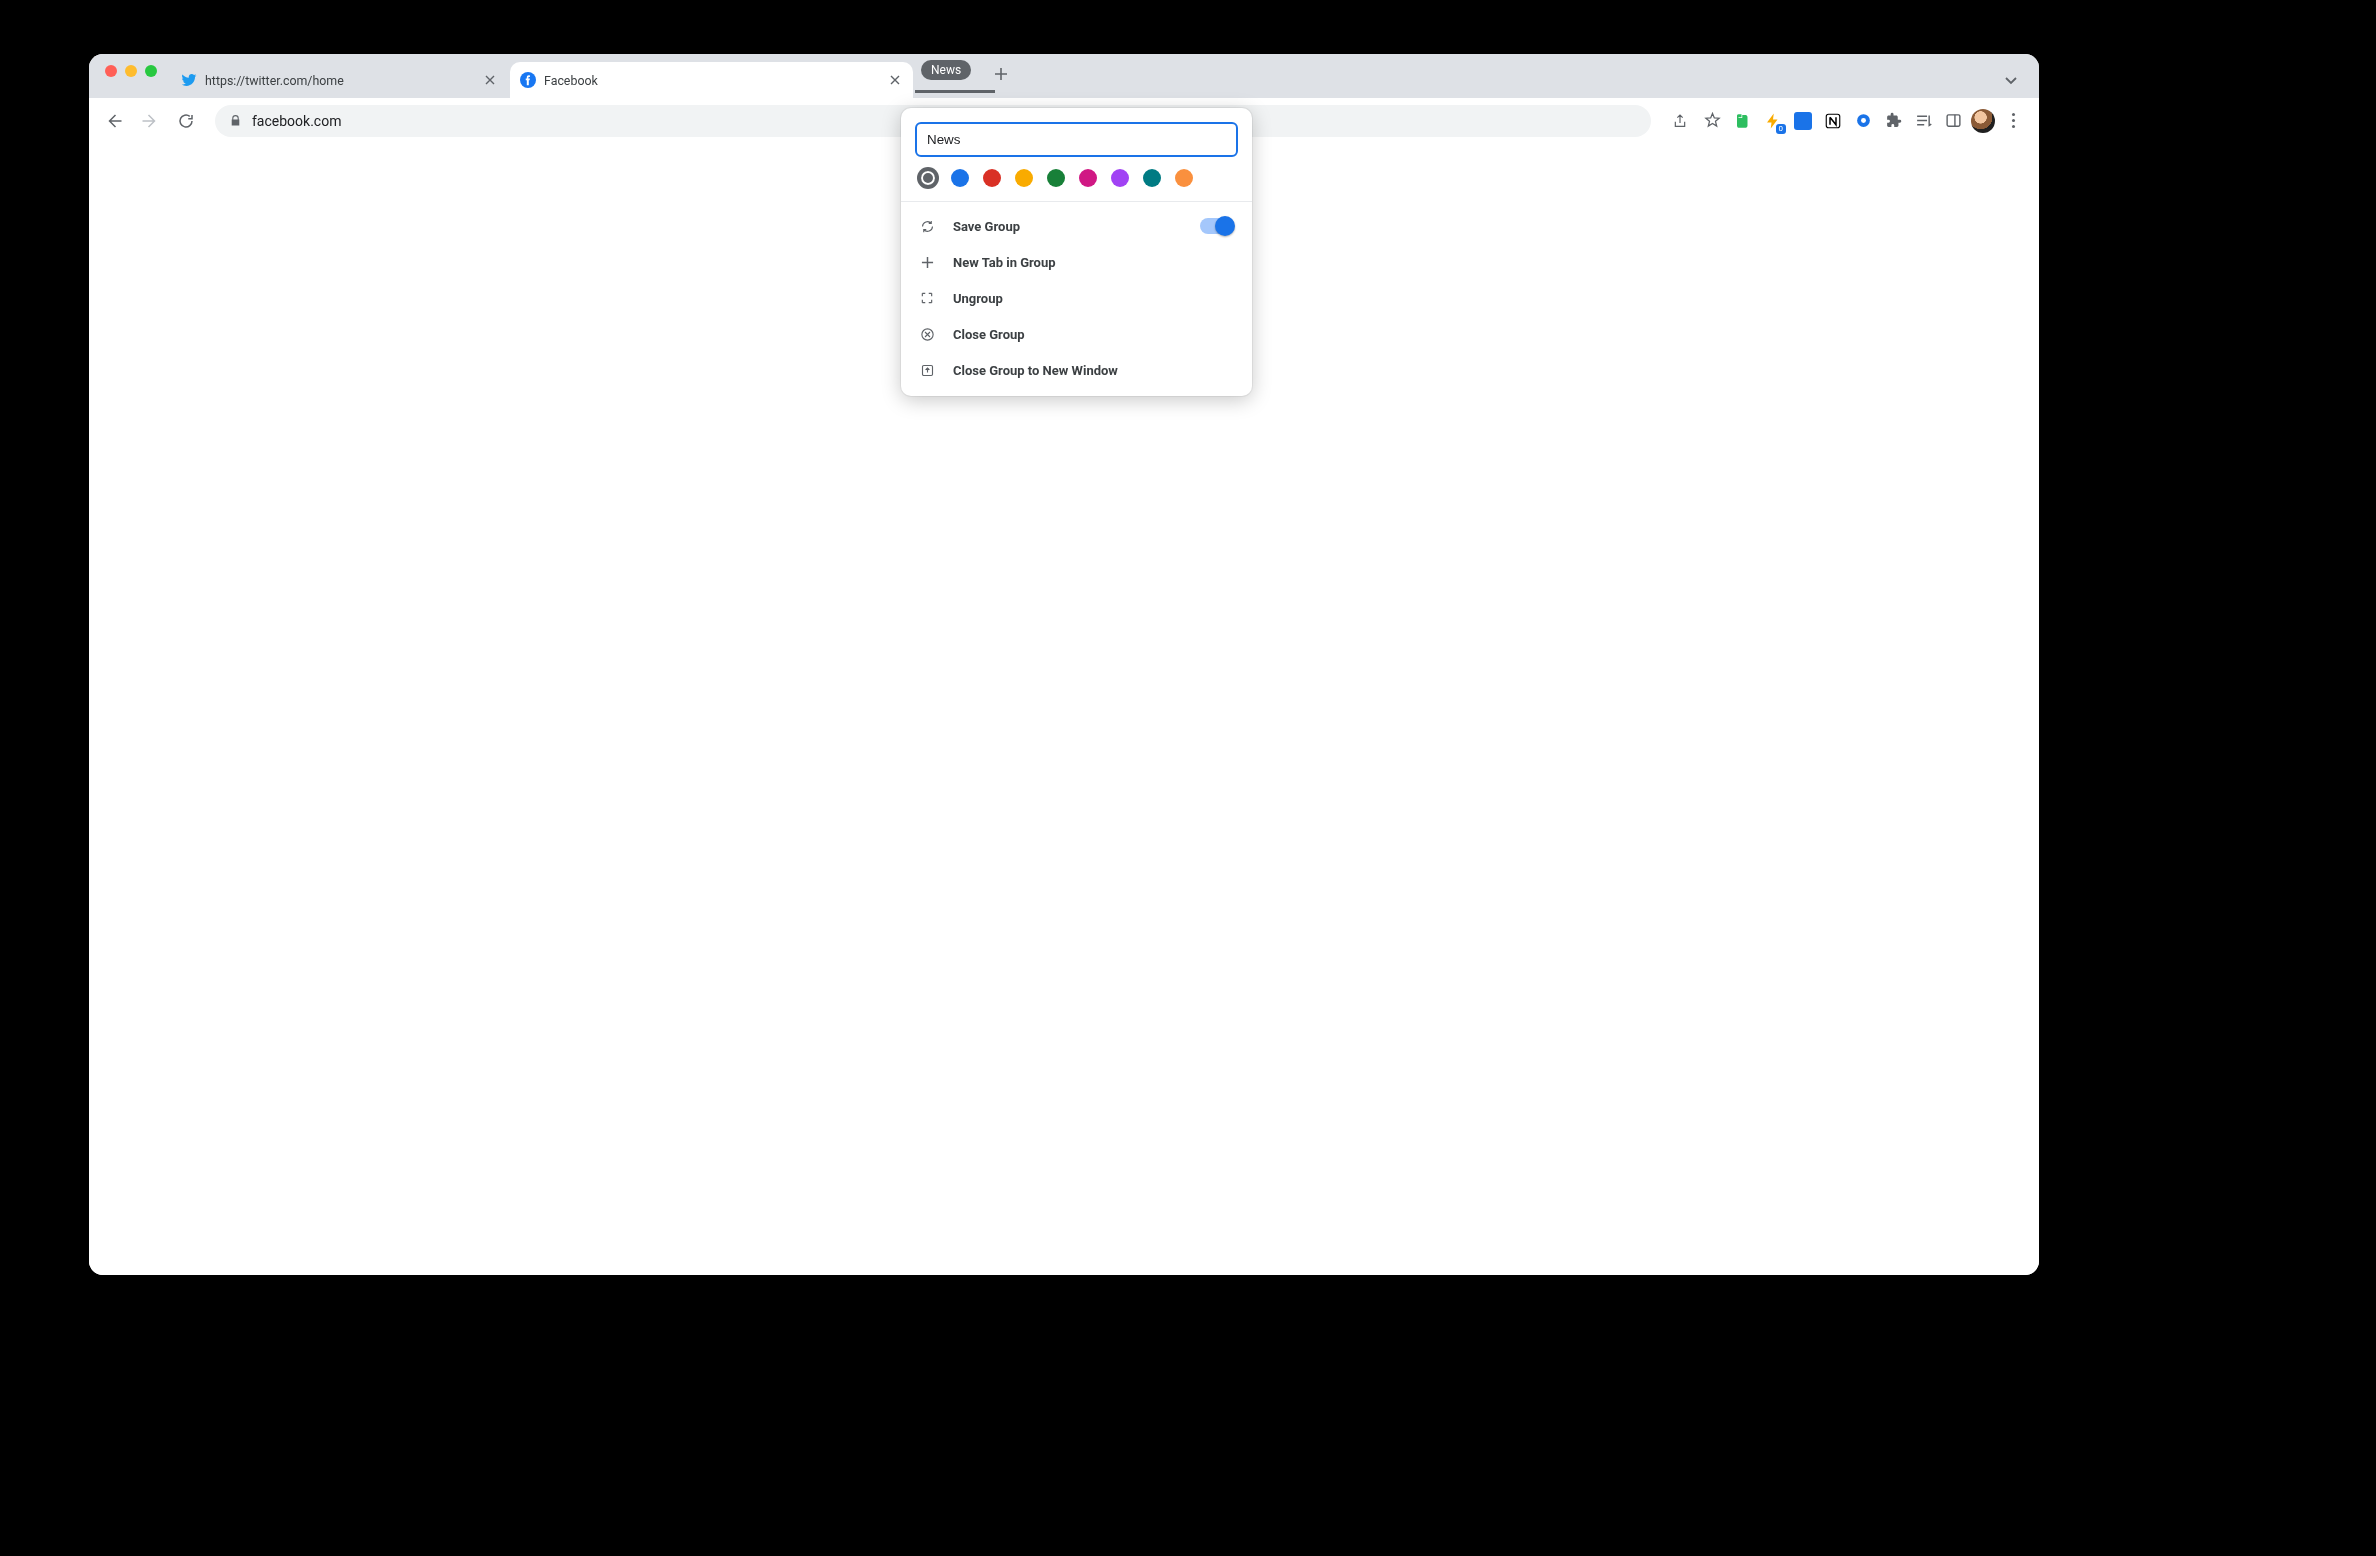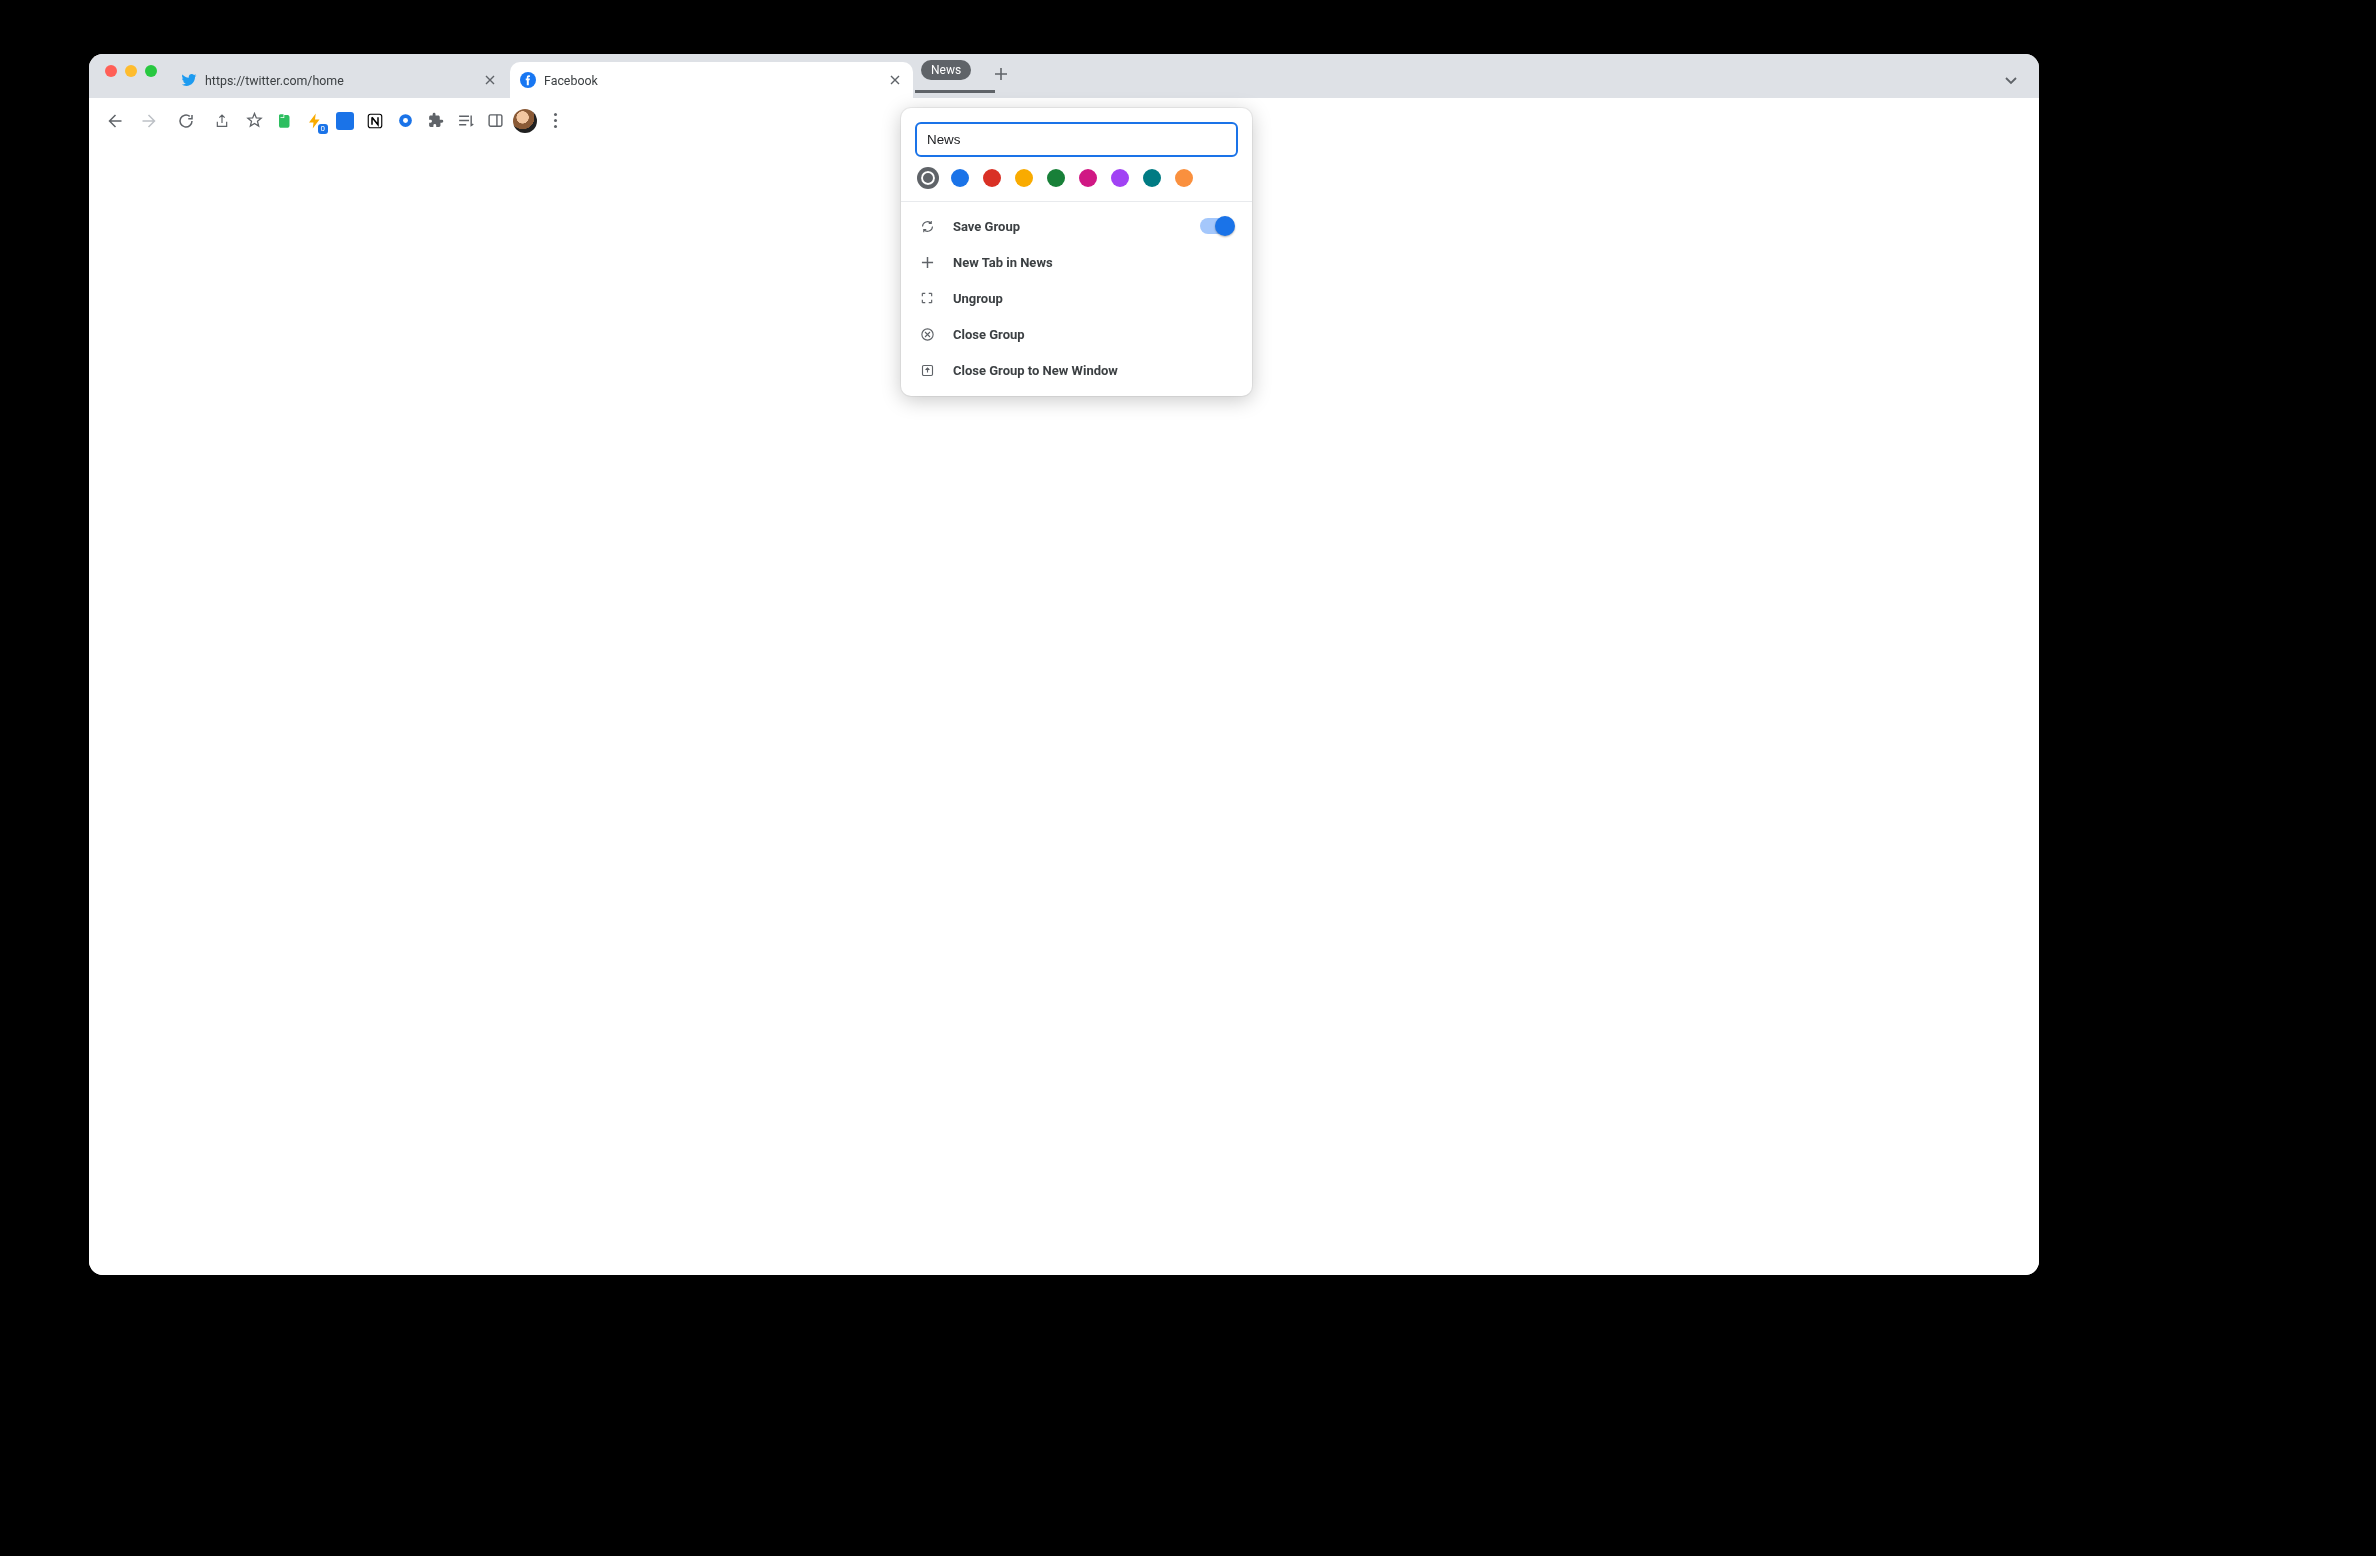--- a/index.html
+++ b/index.html
@@ -282,20 +282,28 @@
       <svg width="18" height="18" viewBox="0 0 24 24">
           <path fill="none" stroke="#bdc1c6" stroke-width="2" d="M10 4l8 8-8 8M18 12H2"></path>
         </svg>
     </div>
     <div class="icon-btn">
       <svg width="18" height="18" viewBox="0 0 24 24">
           <path fill="none" stroke="#5f6368" stroke-width="2" d="M20 12a8 8 0 1 1-3-6.2M20 4v5h-5"></path>
         </svg>
     </div>
 
+    <div class="omnibox">
+      <span class="lock-icon">
+        <svg width="13" height="13" viewBox="0 0 24 24">
+            <path fill="#5f6368" d="M6 10V8a6 6 0 1 1 12 0v2h1v11H5V10h1zm2 0h8V8a4 4 0 1 0-8 0v2z"></path>
+          </svg>
+      </span>
+      <span class="url-text">facebook.com</span>
+    </div>
 
     <div class="toolbar-right">
       <div class="icon-btn">
         <svg width="16" height="16" viewBox="0 0 24 24">
             <path fill="none" stroke="#5f6368" stroke-width="1.8" d="M12 3v12M8 7l4-4 4 4M5 13v7h14v-7"></path>
           </svg>
       </div>
       <div class="icon-btn">
         <svg width="17" height="17" viewBox="0 0 24 24">
             <path fill="none" stroke="#5f6368" stroke-width="1.8" d="M12 2l2.6 6.3 6.8.5-5.2 4.4 1.7 6.6L12 16.2l-5.9 3.6 1.7-6.6L2.6 8.8l6.8-.5z"></path>
@@ -384,21 +392,21 @@
         <div class="toggle-knob"></div>
       </div>
     </div>
 
     <div class="menu-item">
       <span class="menu-icon">
         <svg width="13" height="13" viewBox="0 0 14 14">
             <path stroke="#5f6368" stroke-width="1.6" d="M7 1v12M1 7h12"></path>
           </svg>
       </span>
-      <span class="menu-label">New Tab in News</span>
+      <span class="menu-label">New Tab in Group</span>
     </div>
 
     <div class="menu-item">
       <span class="menu-icon">
         <svg width="14" height="14" viewBox="0 0 24 24">
             <path fill="none" stroke="#5f6368" stroke-width="2" d="M4 4h5M4 4v5M20 4h-5M20 4v5M4 20h5M4 20v-5M20 20h-5M20 20v-5"></path>
           </svg>
       </span>
       <span class="menu-label">Ungroup</span>
     </div>

